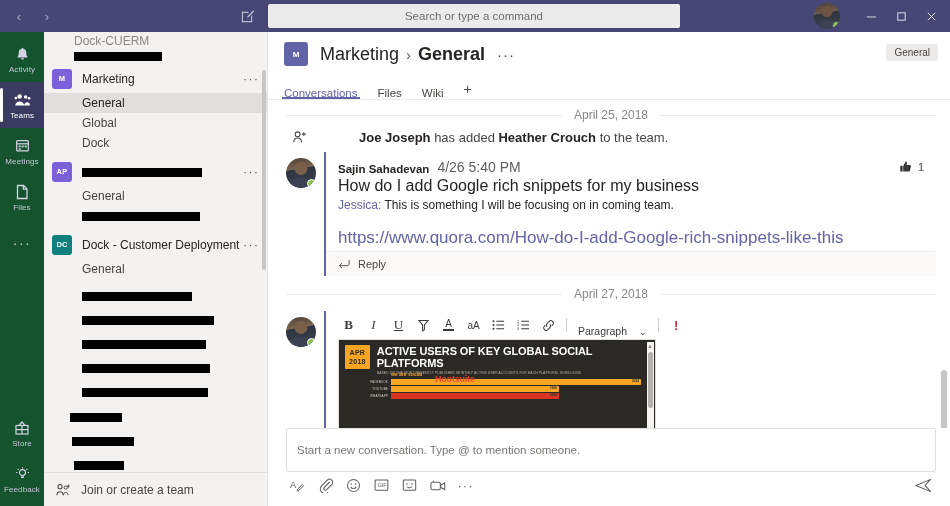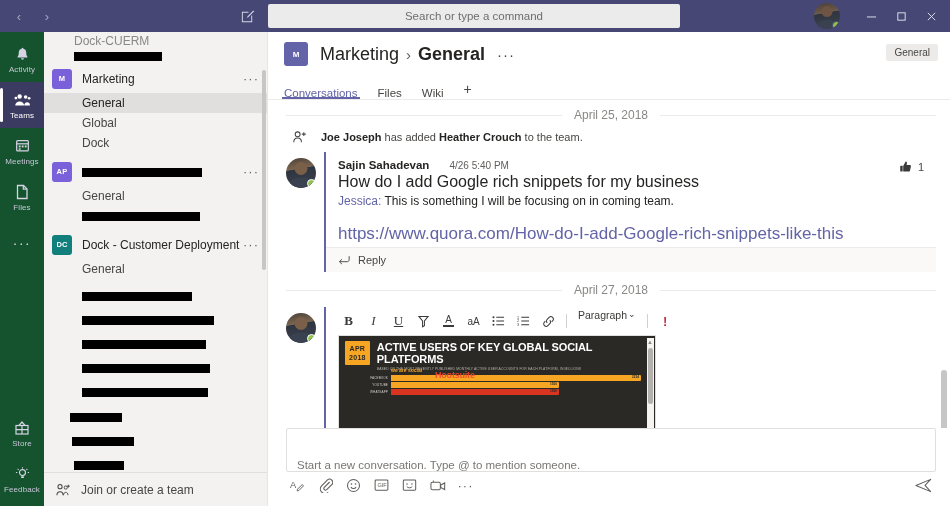--- a/index.html
+++ b/index.html
@@ -129,21 +129,21 @@
   .tab.active { color: #6264a7; font-weight: normal; }
   .tab.active::after { content:""; position:absolute; left:-2px; right:-2px; bottom:0; height:2px; background:#6264a7; }
   .tab-plus { font-size: 14px; color: #484644; padding-bottom: 2px; cursor: pointer; }
 
   
   .convo { flex: 1; overflow: hidden; position: relative; padding: 0 14px 0 18px; }
   .date-div { display: flex; align-items: center; height: 22px; margin-top: 4px; }
   .date-div .line { flex: 1; height: 1px; background: #edebe9; }
   .date-div .dtext { font-size: 12px; color: #8a8886; padding: 0 12px; }
   .sysmsg { display: flex; align-items: center; gap: 14px; height: 22px; padding-left: 6px; }
-  .sysmsg .txt { font-size: 11px; color: #484644; }
+  .sysmsg .txt { font-size: 13px; color: #484644; margin-left: 38px; }
   .sysmsg .txt b { font-weight: bold; color: #252423; }
 
   .msg-wrap { display: flex; margin-top: 4px; }
   .msg-avatar {
     width: 30px; height: 30px; border-radius: 50%; flex: 0 0 30px; margin-top: 6px; position: relative;
     background: linear-gradient(170deg,#4a3f38 0%,#7a6650 36%,#2f3540 38%,#3c4350 100%); overflow: hidden;
   }
   .msg-avatar::before {
     content:""; position:absolute; left:50%; top:12%; transform:translateX(-50%);
     width:13px; height:13px; border-radius:50%; background:#7a5f49;
@@ -151,23 +151,23 @@
   .msg-avatar::after {
     content:""; position:absolute; left:50%; bottom:-5px; transform:translateX(-50%);
     width:25px; height:15px; border-radius:9px 9px 0 0; background:#3a4150;
   }
   .presence-sm {
     position:absolute; right:0; bottom:0; width:9px; height:9px; border-radius:50%;
     background:#92c353; border:1.5px solid #fff; z-index:3;
   }
   .msg-card { flex: 1; margin-left: 8px; border-left: 2px solid #6264a7; background: #fff; min-width: 0; }
   .msg-body { padding: 7px 12px 3px 12px; position: relative; }
-  .msg-meta { display: flex; align-items: flex-end; gap: 20px; }
+  .msg-meta { display: flex; align-items: flex-end; gap: 8px; }
   .msg-author { font-size: 11.5px; font-weight: bold; color: #252423; }
-  .msg-time { font-size: 10px; color: #605e5c; }
+  .msg-time { font-size: 14px; color: #605e5c; }
   .msg-subject { font-size: 16px; color: #252423; margin-top: 2px; }
   .msg-text { font-size: 12px; color: #252423; margin-top: 3px; }
   .msg-text .mention { color: #6264a7; }
   .msg-link { font-size: 17px; color: #6264a7; margin-top: 16px; display: block; cursor: pointer; }
   .like-badge { position: absolute; right: 12px; top: 8px; display: flex; align-items: center; gap: 5px; }
   .like-badge .cnt { font-size: 11px; color: #484644; }
   .reply-bar {
     border-top: 1px solid #edebe9; height: 25px; display: flex; align-items: center;
     gap: 8px; padding-left: 12px; background: #faf9f8; cursor: pointer;
   }
@@ -176,21 +176,21 @@
   
   .edit-card { flex: 1; margin-left: 8px; border-left: 2px solid #6264a7; min-width: 0; position: relative; }
   .fmt-toolbar {
     height: 28px; display: flex; align-items: center; gap: 0; padding-left: 10px; color: #484644;
   }
   .fmt-btn {
     width: 25px; height: 24px; display: flex; align-items: center; justify-content: center;
     cursor: pointer; font-size: 12px; color: #3b3a39;
   }
   .fmt-div { width: 1px; height: 14px; background: #d2d0ce; margin: 0 5px; }
-  .fmt-para { display: flex; align-items: flex-start; gap: 1px; font-size: 10.5px; color: #3b3a39; padding: 0 6px; height: 24px; cursor: pointer; }
+  .fmt-para { display: flex; align-items: flex-end; gap: 12px; font-size: 10.5px; color: #3b3a39; padding: 0 6px; height: 24px; cursor: pointer; }
   .rich-title { font-size: 13.5px; font-weight: bold; color: #252423; padding: 6px 12px 6px 12px; }
   .img-frame {
     margin-left: 12px; width: 318px; height: 100px; background: #fef9c3;
     border: 1px solid #e1dfdd; position: relative; overflow: hidden;
   }
   .infographic { position: absolute; inset: 0; background: #2b2926; padding: 5px 6px; }
   .ig-top { display: flex; align-items: flex-start; gap: 7px; }
   .ig-badge {
     background: #f6a623; color: #2b2926; font-size: 7px; font-weight: bold; line-height: 9px;
     text-align: center; padding: 3px 4px; border-radius: 1px; letter-spacing: .3px;
@@ -212,21 +212,21 @@
   }
   .img-vscroll-track {
     position: absolute; right: 1px; top: 2px; width: 7px; bottom: 2px; background: #f5f4f3;
   }
   .img-caret { position: absolute; right: 2px; top: 3px; font-size: 6px; color: #8a8886; }
 
   
   .compose-area { flex: 0 0 66px; padding: 0 14px 8px 18px; background: #fff; }
   .compose-box {
     border: 1px solid #e1dfdd; border-radius: 2px; height: 44px;
-    display: flex; align-items: flex-end; padding: 0 10px; cursor: text;
+    display: flex; align-items: center; padding: 0 10px; cursor: text;
   }
   .compose-box span { font-size: 11.5px; color: #797775; }
   .compose-tools { display: flex; align-items: center; gap: 11px; height: 26px; padding-left: 3px; position: relative; }
   .ctool { width: 17px; height: 17px; display: flex; align-items: center; justify-content: center; color: #605e5c; cursor: pointer; }
   .send-btn { position: absolute; right: 4px; color: #605e5c; cursor: pointer; }
 
   
   .convo-scroll {
     position: absolute; right: 3px; top: 270px; width: 6px; height: 120px;
     background: #c8c6c4; border-radius: 3px;

